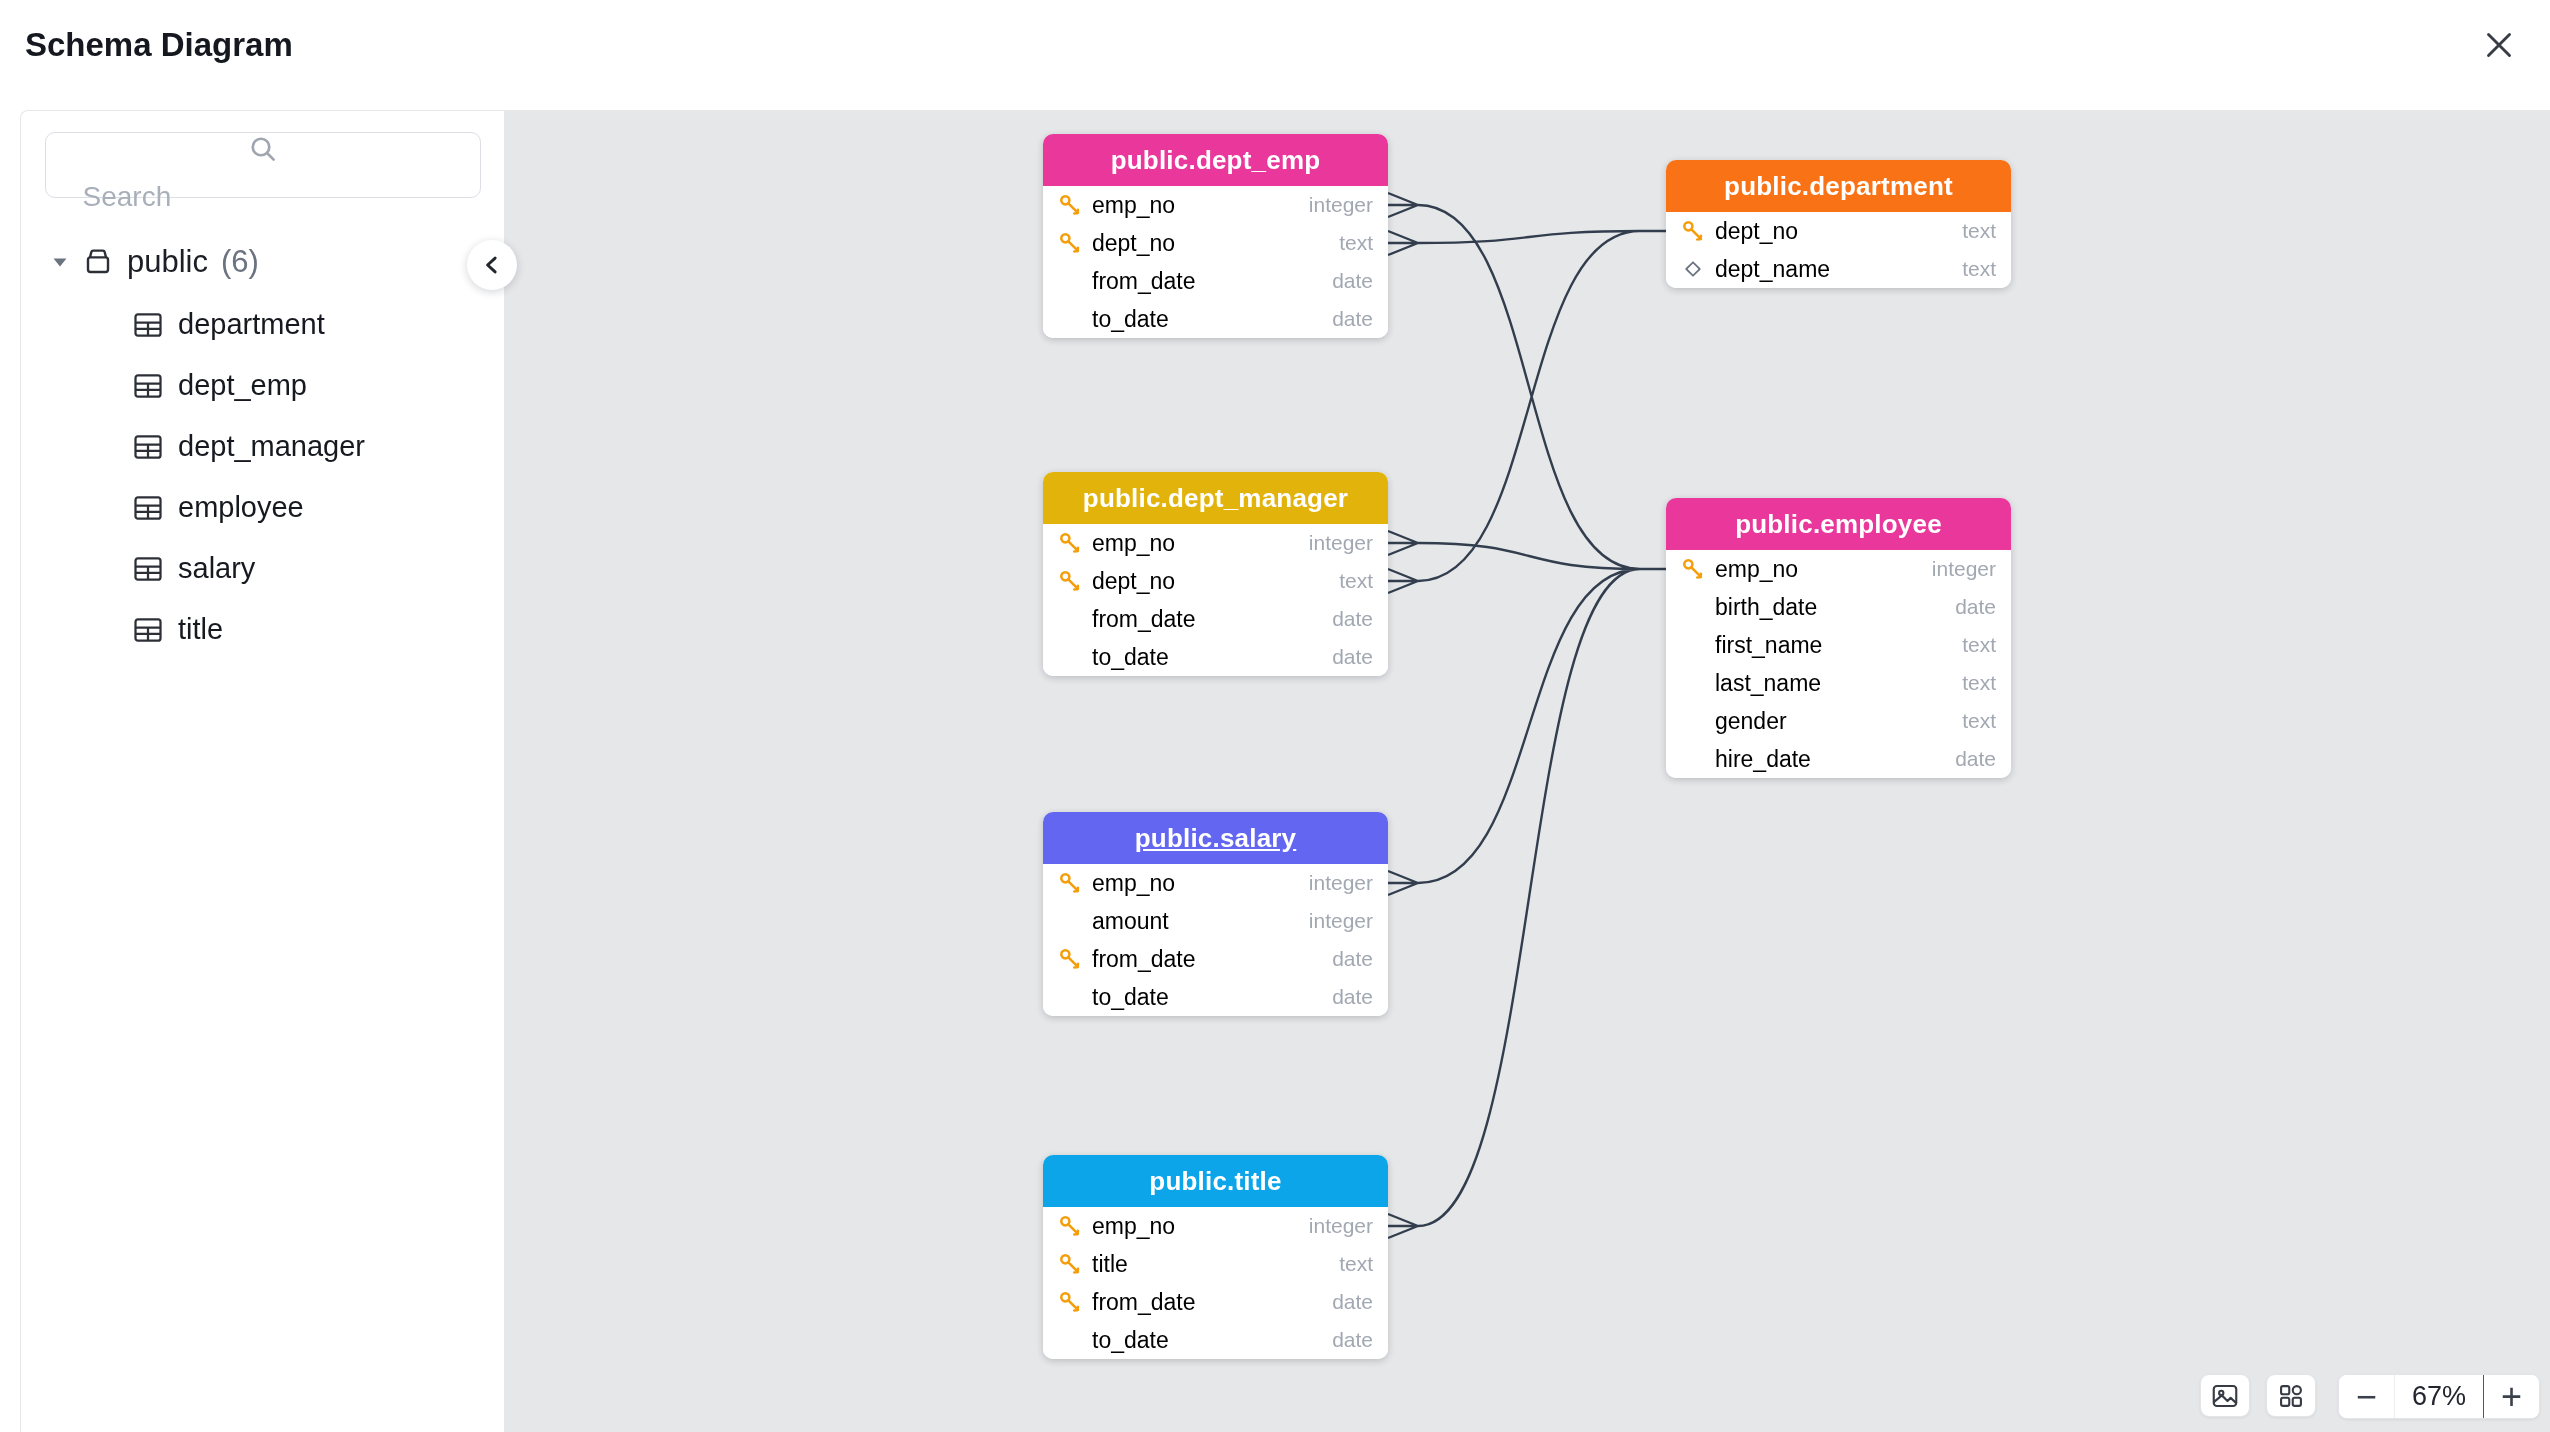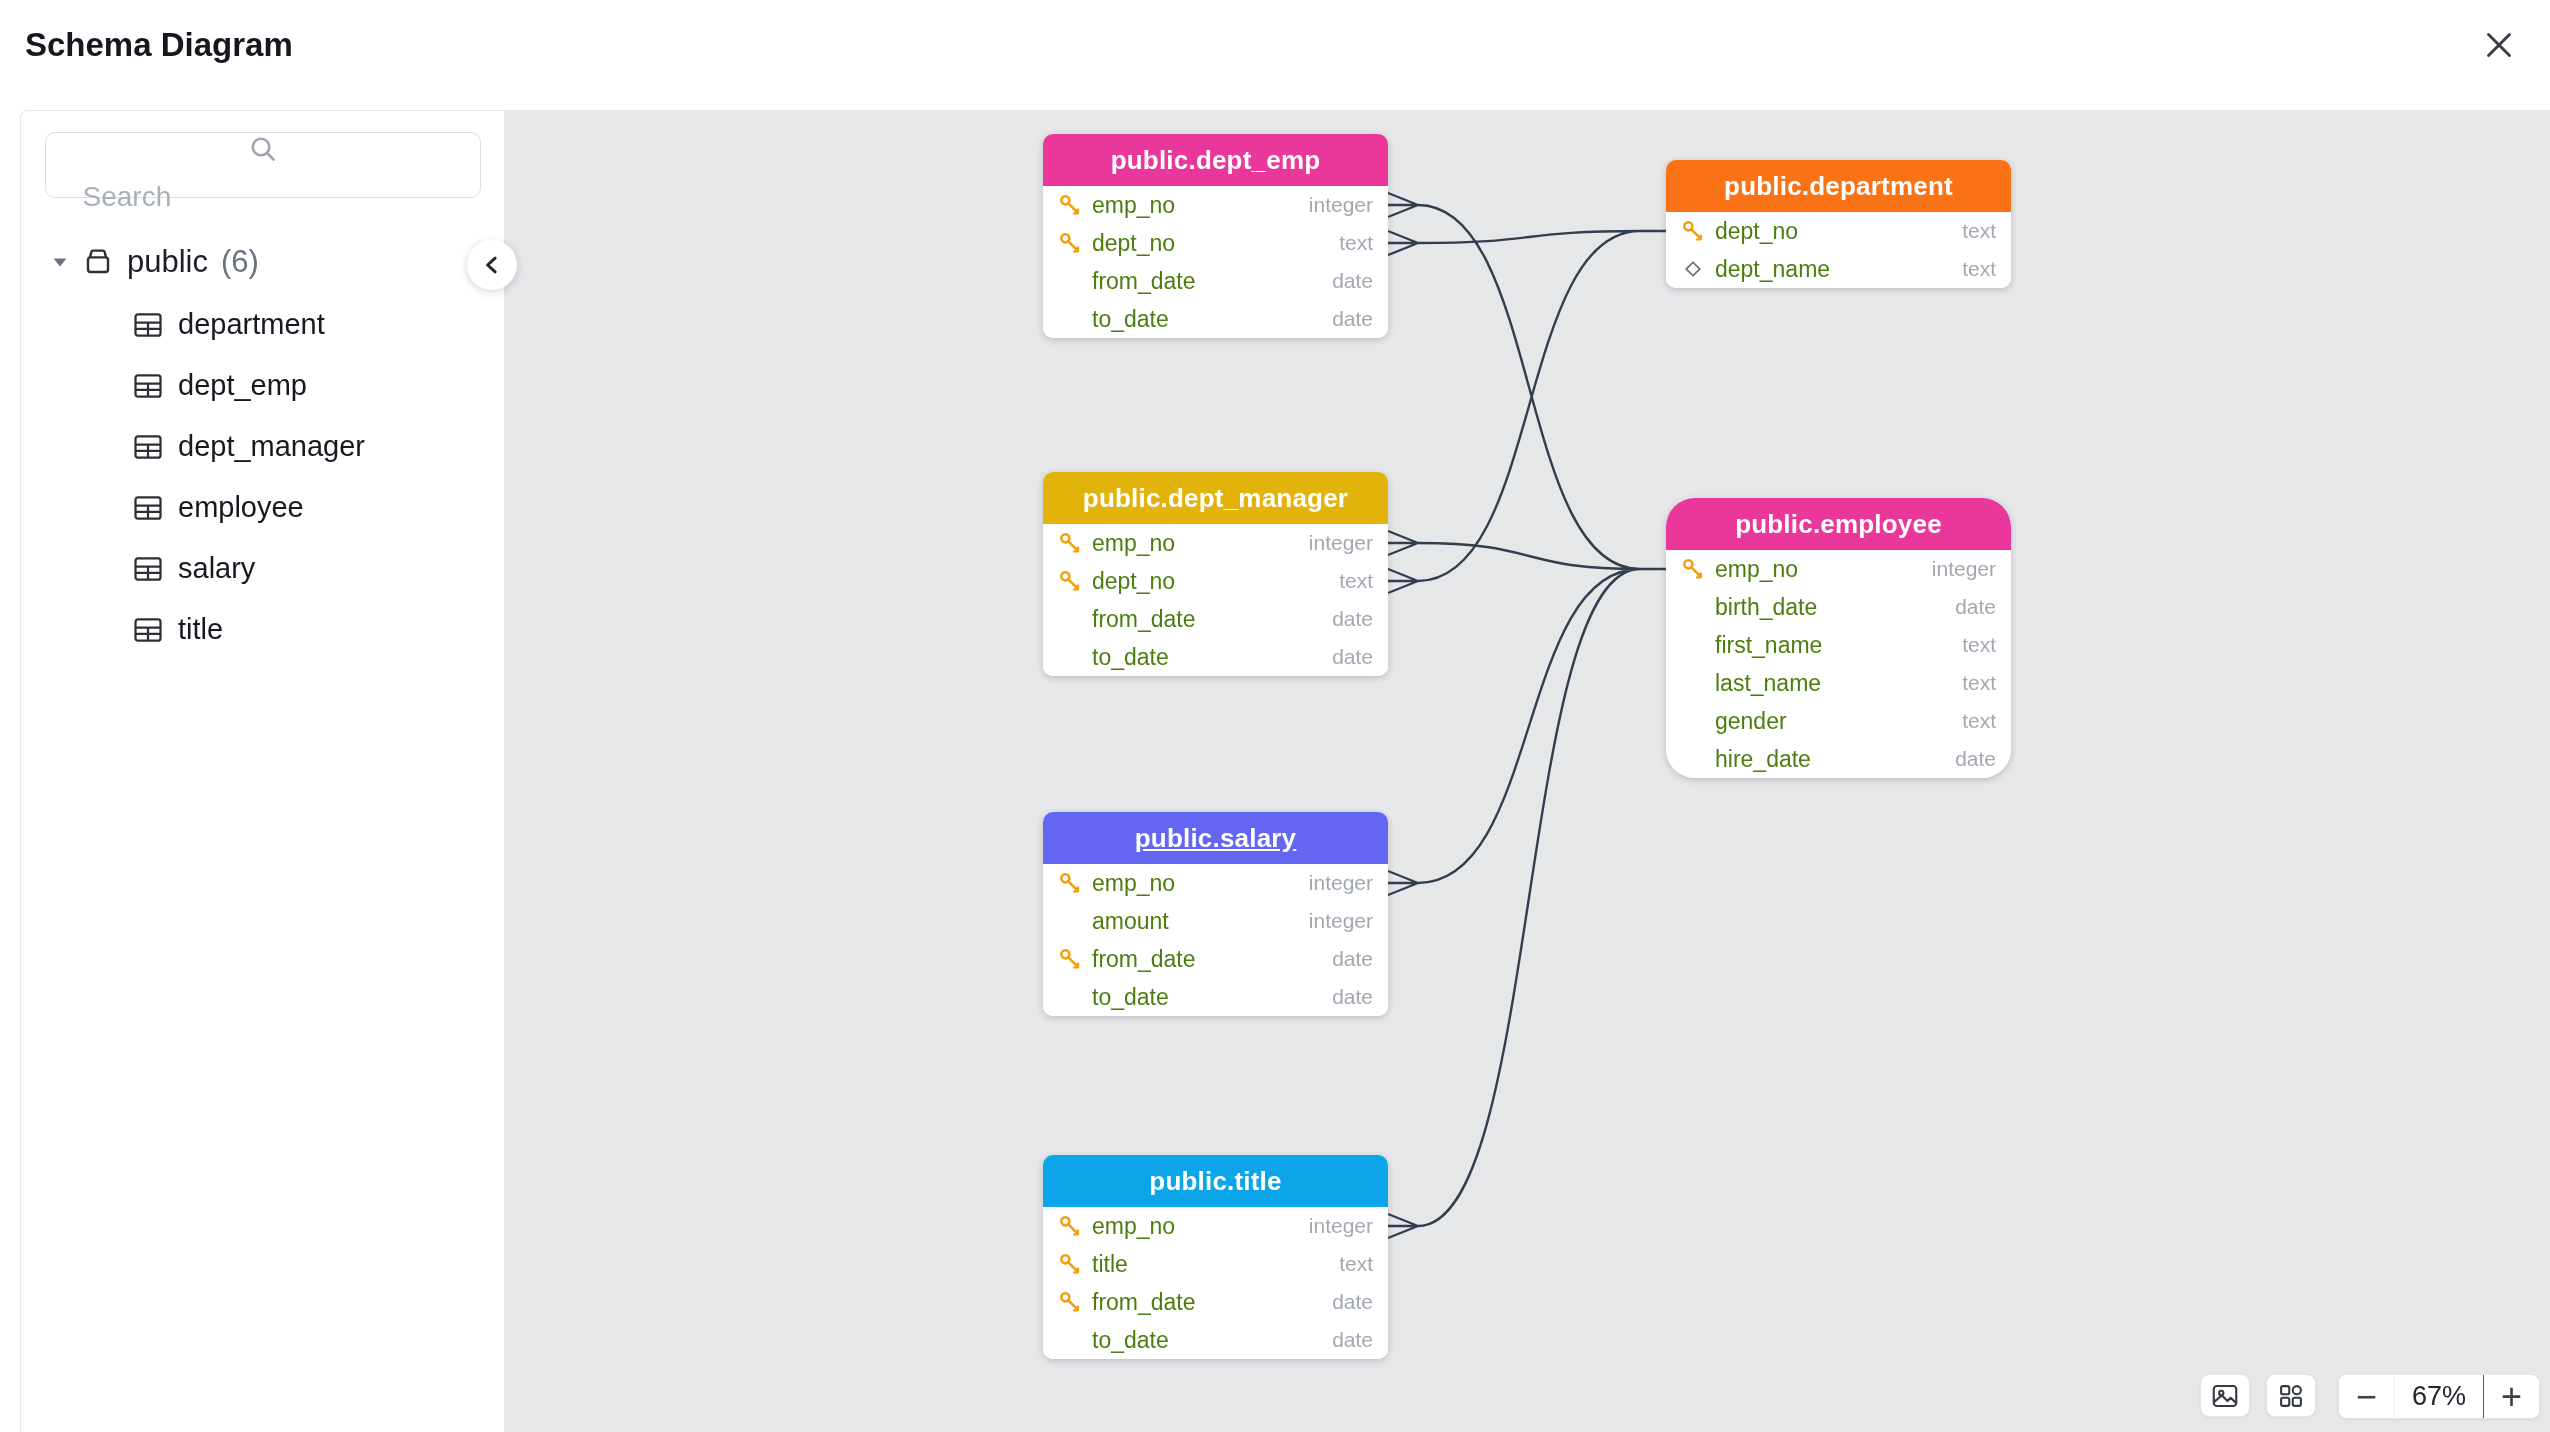--- a/index.html
+++ b/index.html
@@ -35,21 +35,21 @@
     justify-content:center;cursor:pointer;z-index:6;}
   
   .canvas{position:absolute;left:504px;top:110px;right:0;bottom:0;background:#E6E7E9;z-index:1;}
   .edges-svg{position:absolute;left:0;top:0;width:2550px;height:1432px;z-index:2;pointer-events:none;}
   .table-card{position:absolute;width:345px;background:#fff;border-radius:10px;overflow:hidden;
     box-shadow:0 2px 7px rgba(15,23,42,.20);z-index:3;cursor:grab;}
   .card-header{height:52px;display:flex;align-items:center;justify-content:center;
     color:#fff;font-size:26px;font-weight:700;letter-spacing:.2px;}
   .card-row{height:38px;display:flex;align-items:center;padding:0 15px 0 13px;background:#fff;}
   .row-keycell{width:27px;height:24px;margin-right:9px;display:flex;align-items:center;justify-content:center;flex:0 0 auto;}
-  .row-name{font-size:23px;color:#4d7c0f;}
+  .row-name{font-size:23px;color:#000000;}
   .row-type{margin-left:auto;font-size:21px;color:#A2A8B2;}
   
   .ctrl-btn{position:absolute;width:50px;height:43px;background:#fff;border:1px solid #E3E5E9;
     border-radius:9px;box-shadow:0 1px 3px rgba(0,0,0,.07);display:flex;align-items:center;
     justify-content:center;cursor:pointer;z-index:6;padding:0;}
   .zoom-group{position:absolute;height:43px;background:#fff;border:1px solid #E3E5E9;border-radius:9px;
     box-shadow:0 1px 3px rgba(0,0,0,.07);display:flex;align-items:stretch;z-index:6;overflow:hidden;}
   .zoom-seg{display:flex;align-items:center;justify-content:center;background:#fff;border:none;
     cursor:pointer;padding:0;font-family:"Liberation Sans",sans-serif;}
   .zoom-minus,.zoom-plus{width:55px;font-size:36px;font-weight:300;color:#3b414b;line-height:1;}
@@ -157,21 +157,21 @@
         <span class="row-keycell"></span>
                      <span class="row-name">from_date</span>
                      <span class="row-type">date</span>
       </div>
       <div class="card-row">
         <span class="row-keycell"></span>
                      <span class="row-name">to_date</span>
                      <span class="row-type">date</span>
       </div>
     </div>
-    <div class="table-card" style="left: 1666px; top: 498px; border-radius: 29px;">
+    <div class="table-card" style="left: 1666px; top: 498px;">
       <div class="card-header" style="background: rgb(233, 55, 155);">public.employee</div>
       <div class="card-row">
         <span class="row-keycell">
           <svg width="24" height="24" viewBox="0 0 16 16" fill="none" stroke="#F59E0B" stroke-width="1.7" stroke-linecap="round" stroke-linejoin="round">
   <circle cx="4.9" cy="4.9" r="2.7"></circle>
             <path d="M6.9 6.9 L13.3 13.3 M10.8 13.6 L13.0 13.4 M13.0 13.4 L13.3 11.2"></path>
           </svg>
         </span>
                      <span class="row-name">emp_no</span>
                      <span class="row-type">integer</span>

